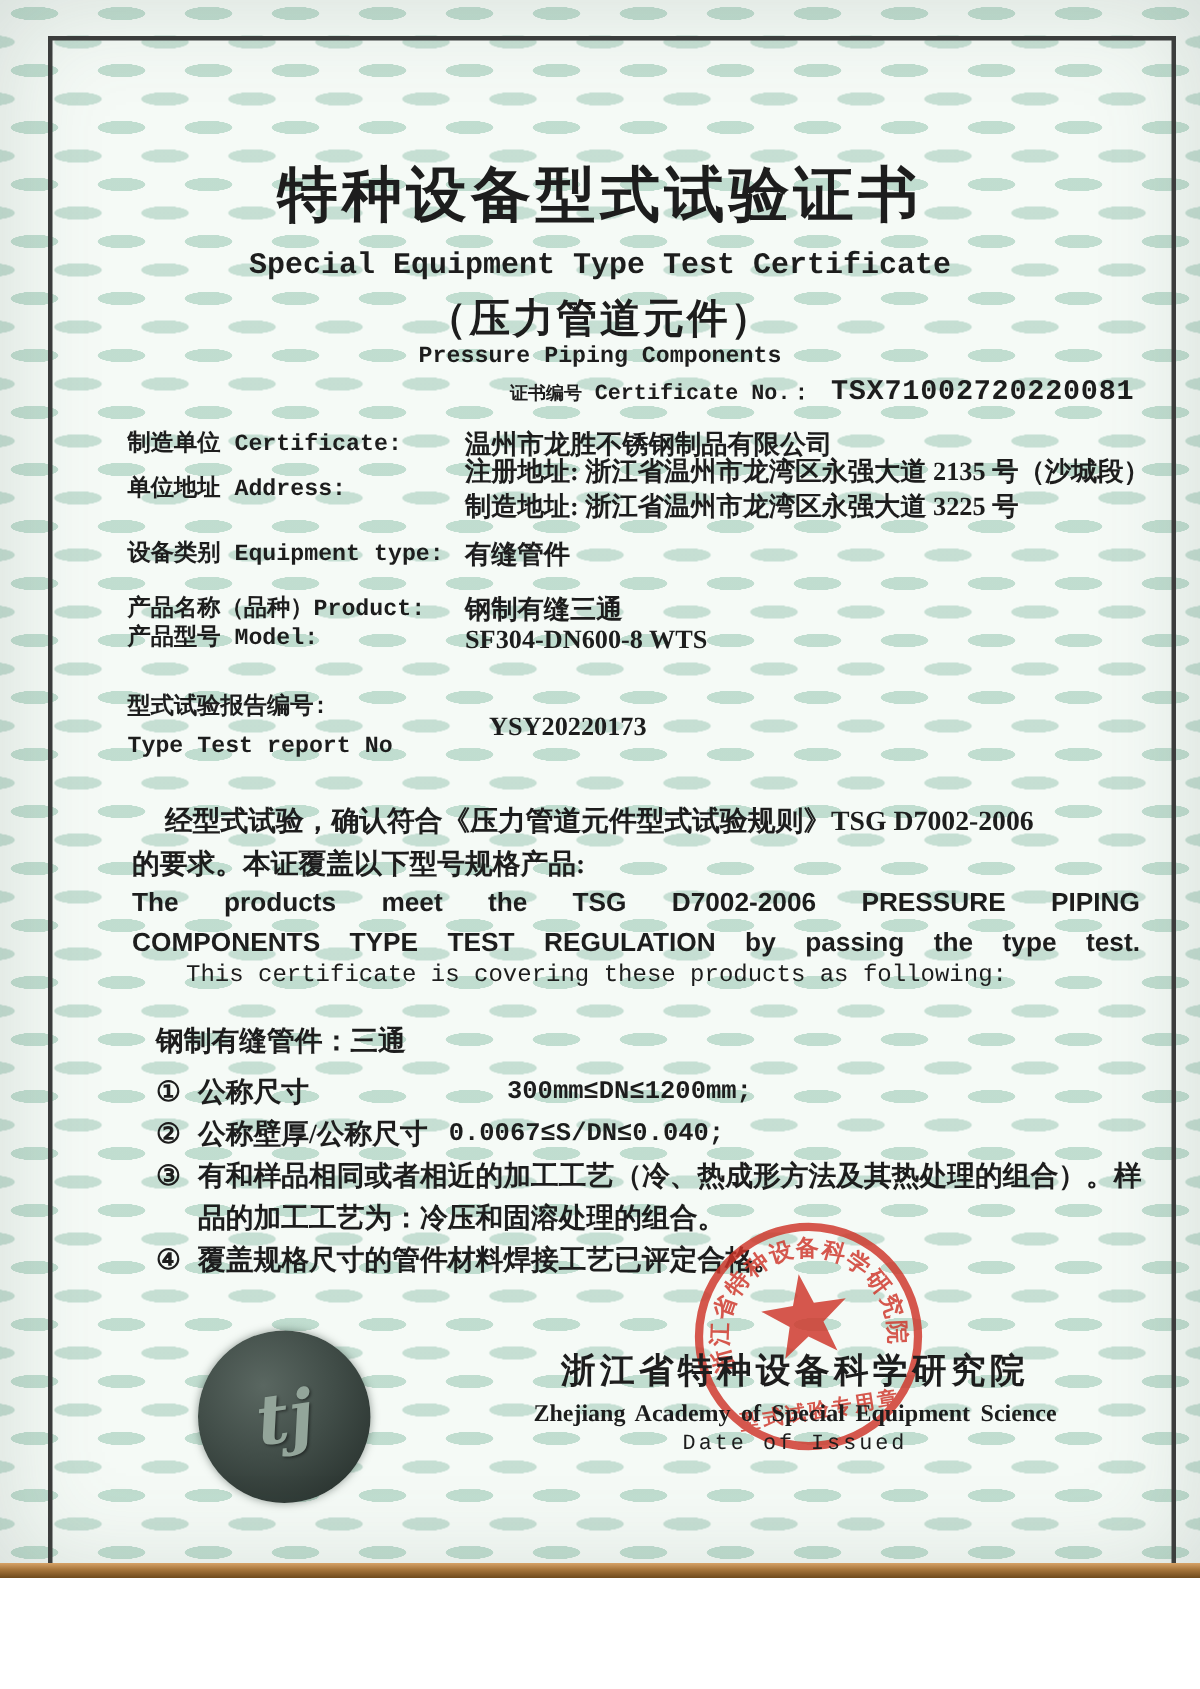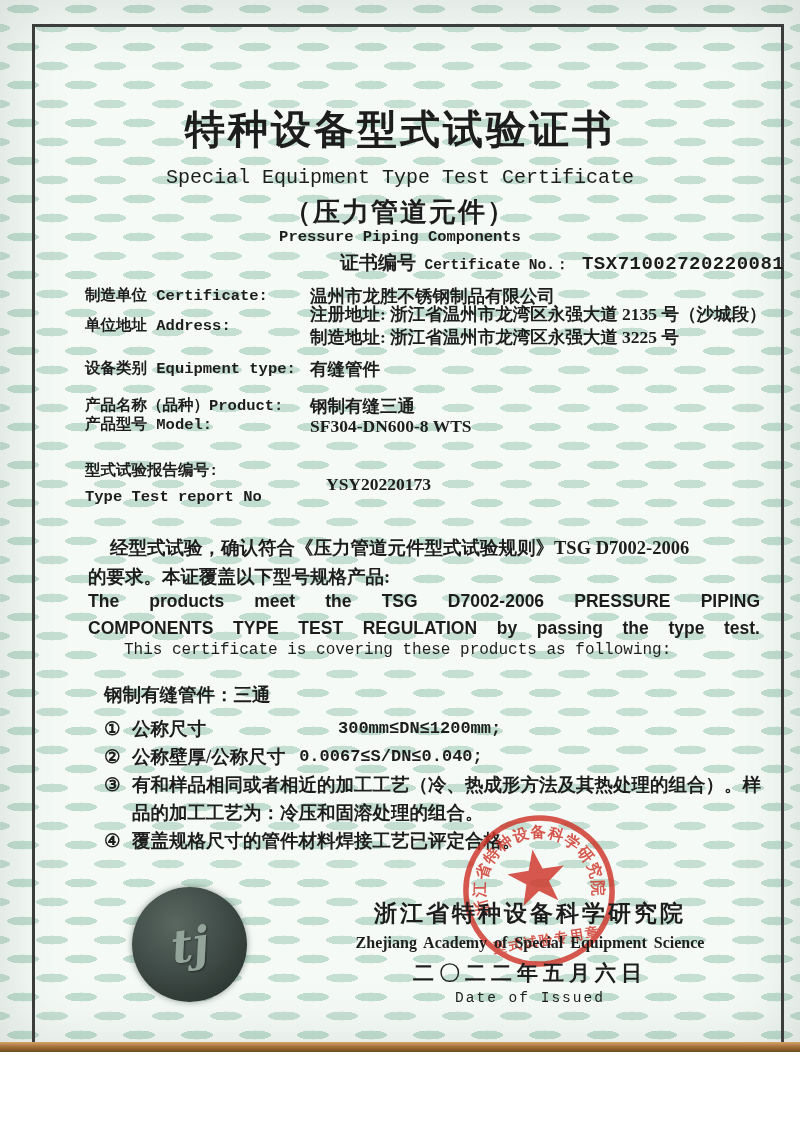--- a/index.html
+++ b/index.html
@@ -42,39 +42,39 @@
     left: 0; top: 102px; width: 100%;
     text-align: center;
     font-family: "Liberation Serif", serif;
     font-size: 40px; font-weight: 700;
     letter-spacing: 3px;
   }
   .title-en {
     left: 0; top: 166px; width: 100%;
     text-align: center;
     font-family: "Liberation Mono", "DejaVu Sans Mono", monospace;
-    font-size: 20px; font-weight: 400;
+    font-size: 20px; font-weight: 700;
   }
   .subtitle-zh {
     left: 0; top: 194px; width: 100%;
     text-align: center;
     font-family: "Liberation Serif", serif;
     font-size: 27px; font-weight: 600;
     letter-spacing: 2px;
   }
   .subtitle-en {
     left: 0; top: 228px; width: 100%;
     text-align: center;
     font-family: "Liberation Mono", "DejaVu Sans Mono", monospace;
     font-size: 15.5px; font-weight: 700;
   }
   .certno { left: 340px; top: 250px; white-space: nowrap; }
   .certno .zh {
     font-family: "Liberation Serif", serif;
-    font-size: 19px; font-weight: 700; margin-top: 12px;
+    font-size: 12px; font-weight: 700; margin-top: 12px;
   }
   .certno .en {
     font-family: "Liberation Mono", "DejaVu Sans Mono", monospace;
     font-size: 14.5px; font-weight: 700;
     margin-left: 4px;
   }
   .certno .val {
     font-family: "Liberation Mono", "DejaVu Sans Mono", monospace;
     font-size: 19px; font-weight: 700;
     margin-left: 8px; letter-spacing: 0.5px;
@@ -299,18 +299,17 @@
     <text x="0" y="54" text-anchor="middle" font-family="Liberation Serif, serif" font-size="13.5" font-weight="700" letter-spacing="2">型式试验专用章</text>
   </svg>
 
   <div class="hologram">
     <span>tj</span>
   </div>
 
   <div class="layer footer">
     <div class="issuer-zh">浙江省特种设备科学研究院</div>
     <div class="issuer-en">Zhejiang Academy of Special Equipment Science</div>
-    <div class="date-zh">二〇二二年五月六日</div>
     <div class="date-en">Date of Issued</div>
   </div>
 
   <div class="desk"></div>
 </div>
 
 </body></html>

